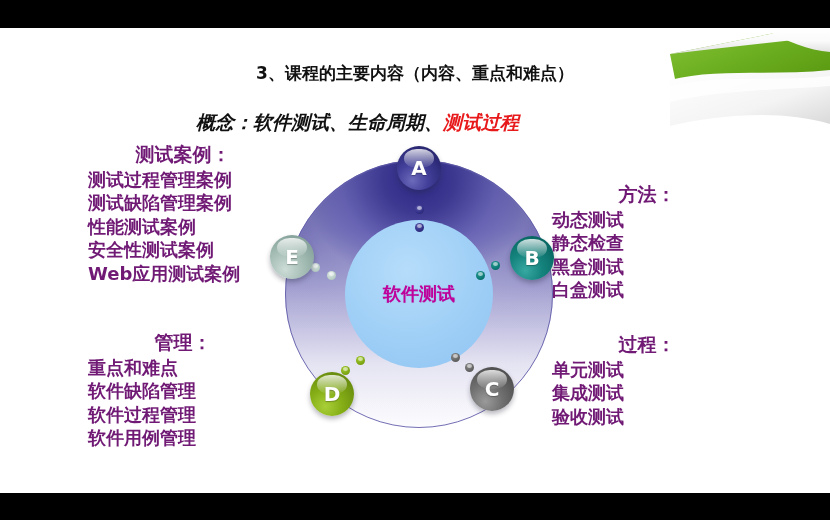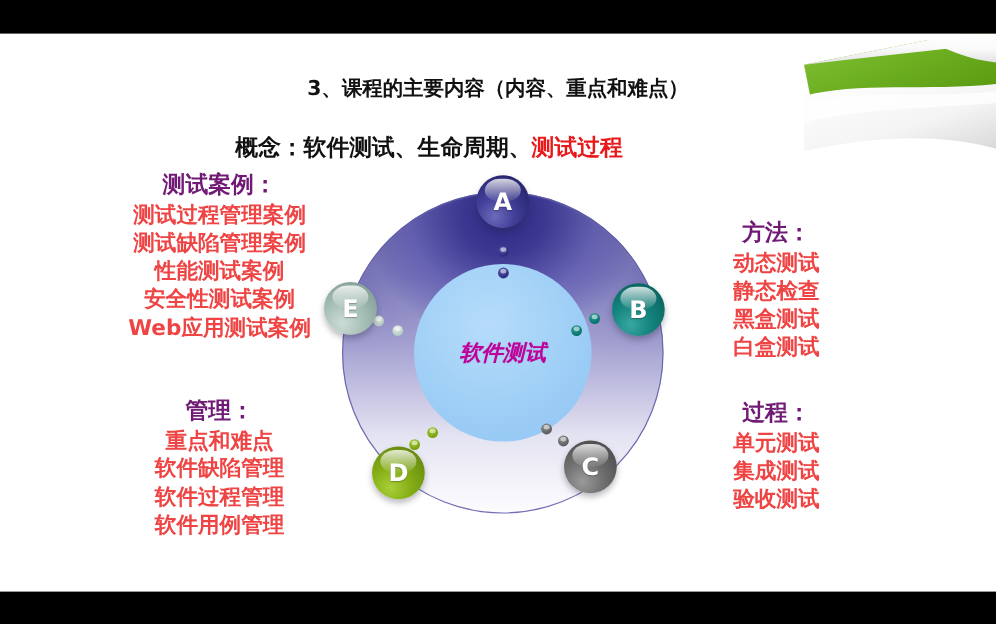--- a/index.html
+++ b/index.html
@@ -28,32 +28,32 @@
   }
 
   
   .title{
     position:absolute;left:0;top:62px;width:830px;text-align:center;
     font-size:17px;font-weight:bold;color:#111111;letter-spacing:0px;
     z-index:20;white-space:nowrap;
   }
   .subtitle{
     position:absolute;left:0;top:110px;width:715px;text-align:center;
-    font-size:19px;font-weight:bold;color:#111111;z-index:20;white-space:nowrap;
+    font-size:19px;font-weight:bold;color:#111111;z-index:20;white-space:nowrap;font-style:italic;
   }
   .subtitle .hl{color:#e8191b;}
 
   
   .block{position:absolute;z-index:25;}
   .block .bhead{
     font-size:19px;font-weight:bold;color:#701a75;text-align:center;
     line-height:1.32;margin-bottom:1px;white-space:nowrap;
   }
   .block .bitem{
-    font-size:18px;font-weight:bold;color:#ef4444;text-align:center;
+    font-size:18px;font-weight:bold;color:#701a75;
     line-height:1.30;white-space:nowrap;
   }
 
   #blk-cases{left:88px;top:142px;width:190px;}
   #blk-manage{left:88px;top:330px;width:190px;}
   #blk-method{left:552px;top:182px;width:190px;}
   #blk-process{left:552px;top:332px;width:190px;}
 
   
   .diagram{
@@ -75,21 +75,20 @@
   .inner-circle{
     position:absolute;left:83px;top:70px;width:148px;height:148px;
     border-radius:50%;
     background:radial-gradient(circle at 42% 34%, #b6dcfa 0%, #a4d2f7 42%, #96c9f4 78%, #8fc4f2 100%);
   }
   .inner-label{
     position:absolute;left:83px;top:70px;width:148px;height:148px;
     display:flex;align-items:center;justify-content:center;
     font-size:18px;font-weight:bold;color:#c0009b;
     text-shadow:0 0 1px rgba(120,0,100,0.25);
-    font-style:italic;
   }
 
   
   .sph{
     position:absolute;width:44px;height:44px;border-radius:50%;
     display:flex;align-items:center;justify-content:center;
     font-size:20px;font-weight:bold;color:#ffffff;
     box-shadow:0 3px 5px rgba(40,40,60,0.33);
     text-shadow:0 1px 1px rgba(0,0,0,0.28);
   }

